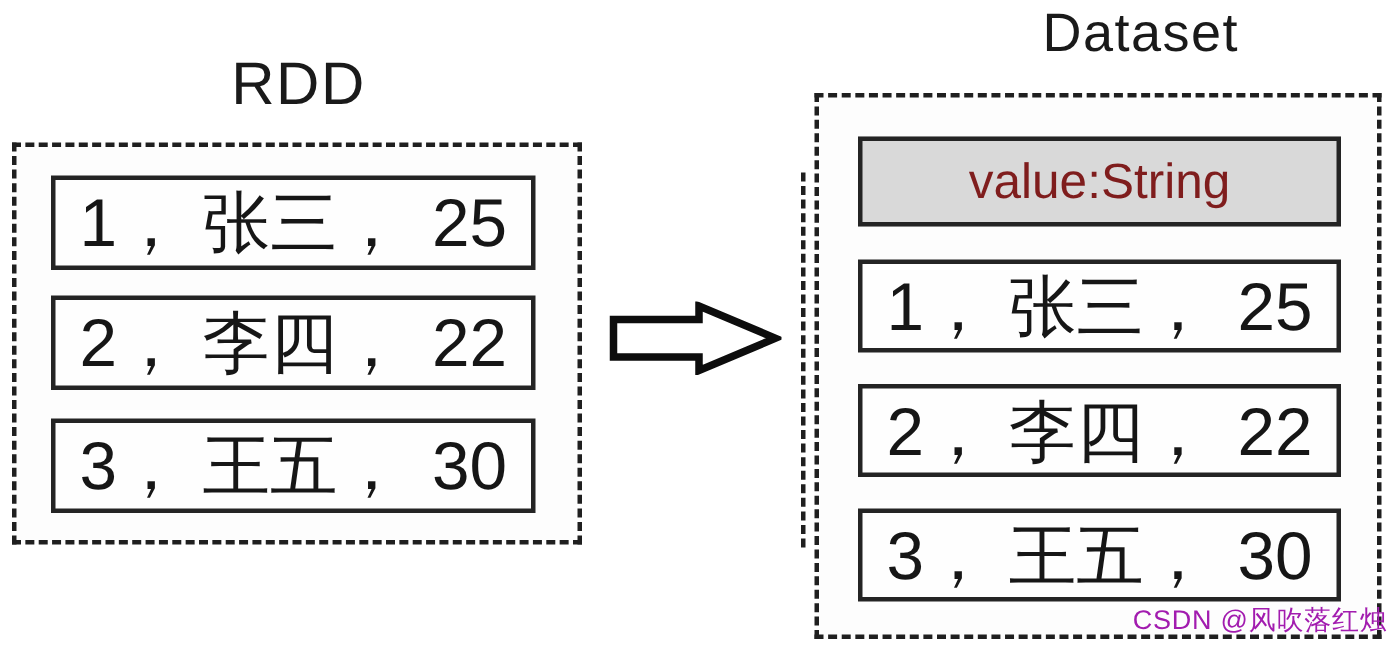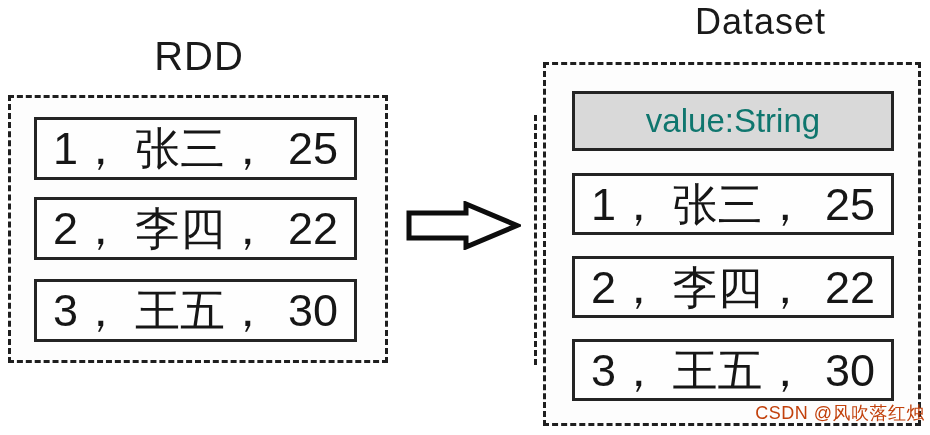--- a/index.html
+++ b/index.html
@@ -100,35 +100,35 @@
     top: 26px;
     width: 322px;
     height: 60px;
     box-sizing: border-box;
     border: 3px solid #242424;
     background: #d9d9d9;
     display: flex;
     align-items: center;
     justify-content: center;
     font-size: 33px;
-    color: #0f766e;
+    color: #7f1d1d;
   }
   .arrow-wrap {
     position: absolute;
     left: 406px;
     top: 201px;
     width: 115px;
     height: 49px;
   }
   .watermark {
     position: absolute;
     right: 5px;
     top: 401px;
     font-size: 18px;
-    color: #c2410c;
+    color: #a21caf;
     letter-spacing: 0.5px;
     white-space: nowrap;
   }
   .cell-mid { margin-left: -6px; }
 </style>
 </head>
 <body>
 
 <div class="canvas">
 

